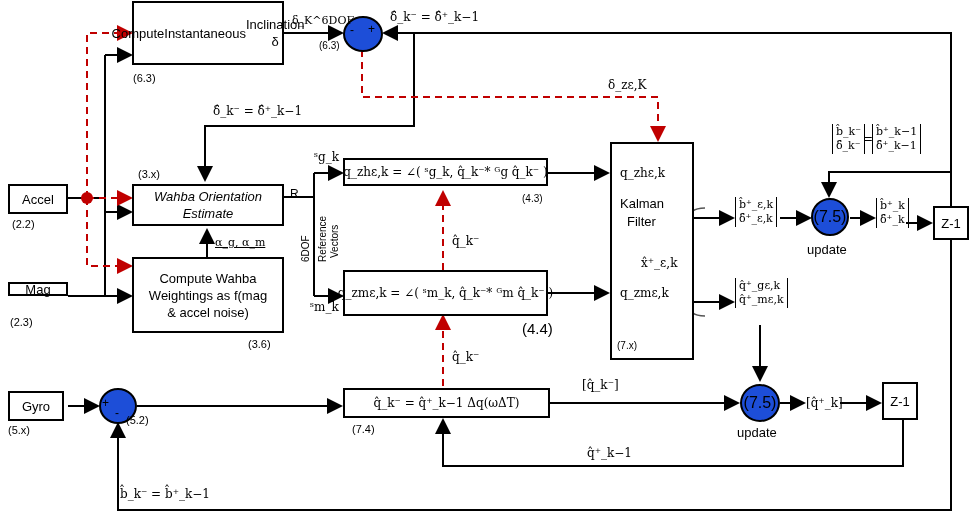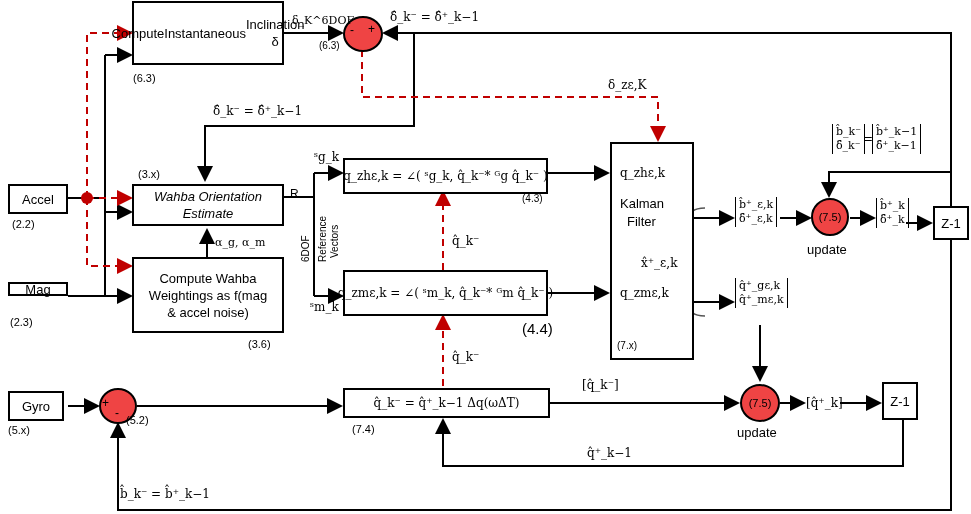--- a/index.html
+++ b/index.html
@@ -1,19 +1,19 @@
 <!DOCTYPE html>
 <html><head>
 <meta charset="utf-8">
 <style>
   html, body { margin:0; padding:0; background:#ffffff; }
   body { width:971px; height:514px; position:relative; overflow:hidden; font-family:"Liberation Sans", sans-serif; color:#000; }
   #wires { position:absolute; left:0; top:0; }
   .box { position:absolute; border:2px solid #000; background:#fff; box-sizing:border-box; display:flex; align-items:center; justify-content:center; text-align:center; font-size:13px; line-height:17px; }
-  .sumc { position:absolute; border:2px solid #000; border-radius:50%; background:#ef4444; box-sizing:border-box; display:flex; align-items:center; justify-content:center; font-size:11px; }
+  .sumc { position:absolute; border:2px solid #000; border-radius:50%; background:#1d4ed8; box-sizing:border-box; display:flex; align-items:center; justify-content:center; font-size:16px; }
   .lbl { position:absolute; font-size:11px; white-space:nowrap; }
   .m { position:absolute; font-family:"DejaVu Serif", serif; font-size:12px; white-space:nowrap; line-height:14px; }
   .vt { position:absolute; font-size:10px; white-space:nowrap; transform:rotate(-90deg); transform-origin:left top; }
   .mat { position:absolute; font-family:"DejaVu Serif", serif; font-size:11px; line-height:14px; border-left:1.5px solid #000; border-right:1.5px solid #000; padding:1px 3px; }
   .mat::before, .mat::after { content:""; }
   .mat .r { display:block; white-space:nowrap; }
   .sign { position:absolute; font-size:12px; }
 </style>
 </head>
 <body>
@@ -102,39 +102,39 @@
 <div class="box" style="left:132px;top:184px;width:152px;height:42px;flex-direction:column;font-style:italic;">
   <span>Wahba Orientation</span>
   <span>Estimate</span>
 </div>
 <div class="box" style="left:132px;top:257px;width:152px;height:76px;flex-direction:column;">
   <span>Compute Wahba</span>
   <span>Weightings as f(mag</span>
   <span>&amp; accel noise)</span>
 </div>
 <div class="lbl" style="left:248px;top:338px;">(3.6)</div>
-<div class="m" style="left:215px;top:236px;font-size:11px;">α_g, α_m</div>
+<div class="m" style="left:215px;top:236px;font-size:11px;text-decoration:underline;">α_g, α_m</div>
 
 <div class="sumc" style="left:343px;top:16px;width:40px;height:36px;"></div>
 <div class="sign" style="left:350px;top:23px;">-</div>
 <div class="sign" style="left:368px;top:22px;">+</div>
 <div class="lbl" style="left:319px;top:40px;font-size:10px;">(6.3)</div>
 <div class="m" style="left:292px;top:14px;font-size:11px;">δ_K^6DOF</div>
 <div class="m" style="left:390px;top:10px;">δ̂_k⁻ = δ̂⁺_k−1</div>
 <div class="m" style="left:213px;top:104px;">δ̂_k⁻ = δ̂⁺_k−1</div>
 <div class="m" style="left:608px;top:78px;">δ_zε,K</div>
 
 <div class="lbl" style="left:290px;top:187px;font-size:12px;">R</div>
 <div class="m" style="left:314px;top:150px;">ˢg_k</div>
 <div class="m" style="left:310px;top:300px;">ˢm_k</div>
 <div class="vt" style="left:300px;top:262px;">6DOF</div>
 <div class="vt" style="left:317px;top:262px;">Reference</div>
 <div class="vt" style="left:329px;top:258px;">Vectors</div>
 
-<div class="box" style="left:343px;top:158px;width:205px;height:36px;">
+<div class="box" style="left:343px;top:158px;width:205px;height:28px;">
     <span class="m" style="position:static;">q_zhε,k = ∠( ˢg_k, q̂_k⁻* ᴳg q̂_k⁻ )</span>
   </div>
 <div class="lbl" style="left:522px;top:193px;font-size:10px;">(4.3)</div>
 <div class="box" style="left:343px;top:270px;width:205px;height:46px;">
     <span class="m" style="position:static;">q_zmε,k = ∠( ˢm_k, q̂_k⁻* ᴳm q̂_k⁻ )</span>
   </div>
 <div class="lbl" style="left:522px;top:320px;font-size:15px;">(4.4)</div>
 <div class="m" style="left:452px;top:234px;">q̂_k⁻</div>
 <div class="m" style="left:452px;top:350px;">q̂_k⁻</div>
 

